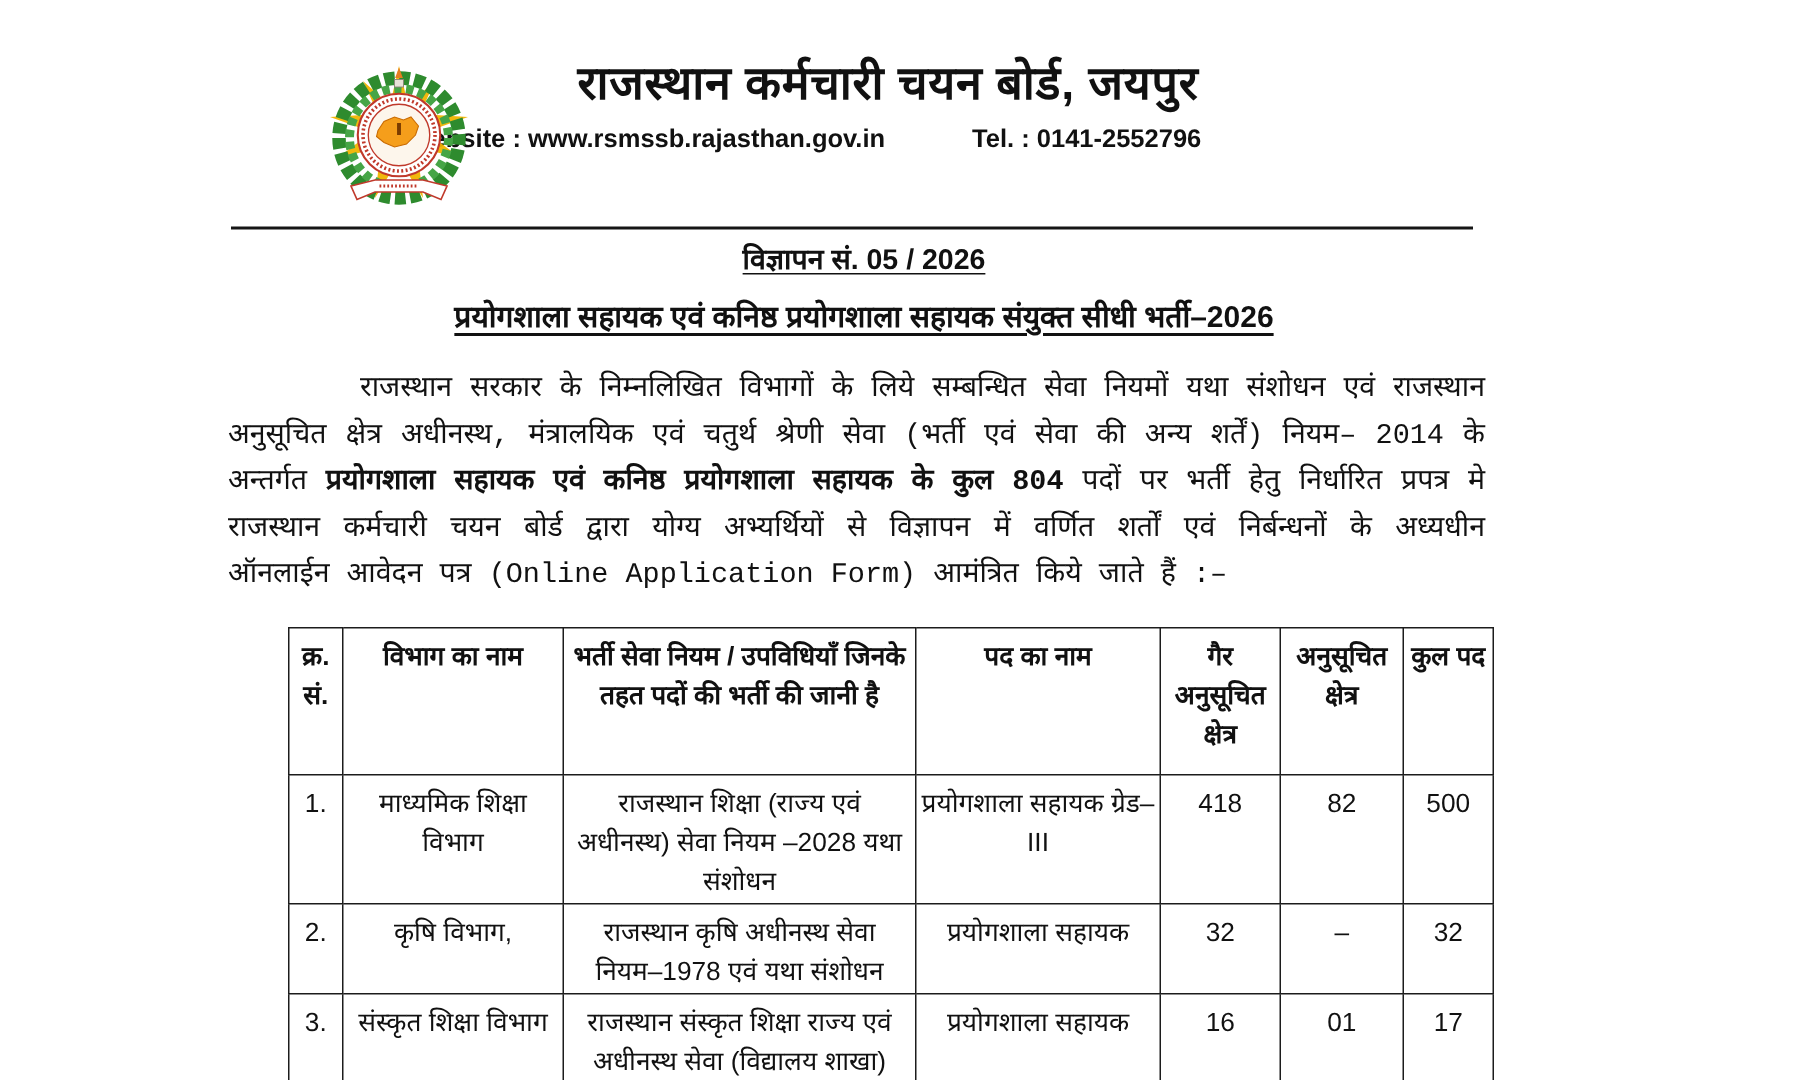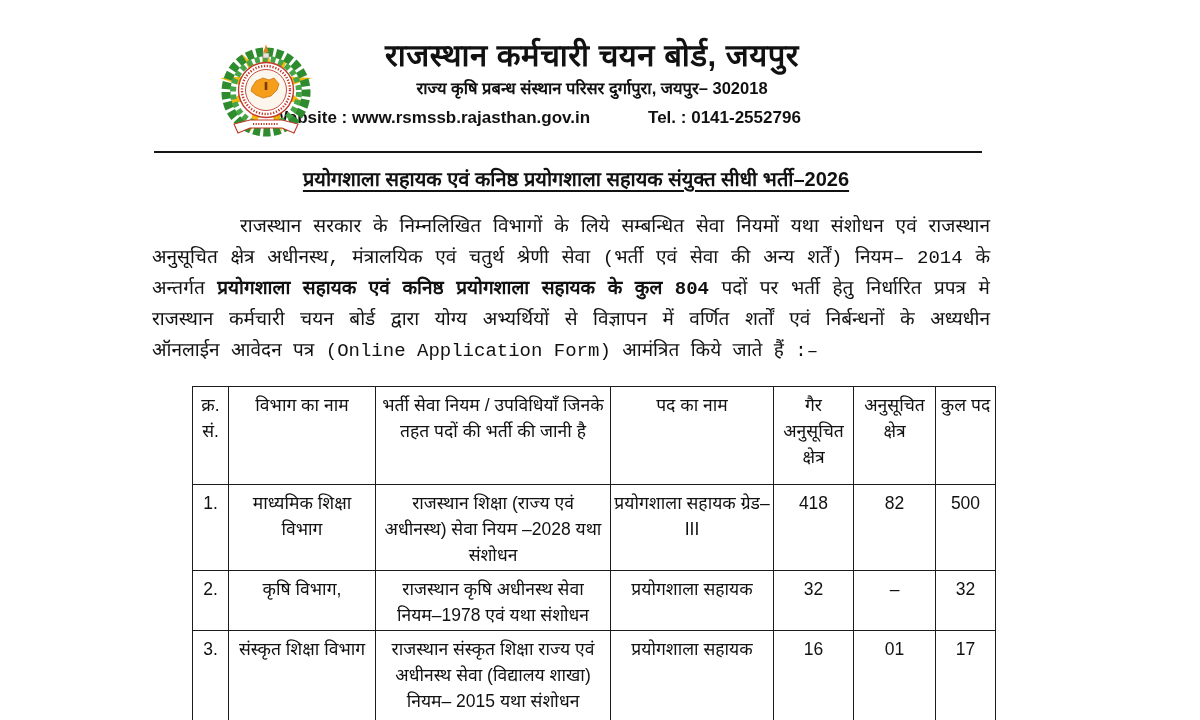--- a/index.html
+++ b/index.html
@@ -120,21 +120,21 @@
     font-size:17.5px;
   }
   table.vacancy th, table.vacancy td{
     border:1.6px solid #1c1c1c;
     vertical-align:top;
     text-align:center;
     padding:5px 3px 2px 3px;
     line-height:26px;
     overflow:hidden;
   }
-  table.vacancy th{font-weight:normal;}
+  table.vacancy th{font-weight:bold;}
   tr.hdr{height:98px;}
   tr.r0{height:80px;}
   tr.r1{height:48px;}
   tr.r2{height:110px;}
 </style>
 </head>
 <body>
 
 <div class="doc">
 
@@ -154,32 +154,32 @@
       <rect x="48.7" y="42" width="2.6" height="8" fill="#7a3b00"></rect>
 
       <rect x="47" y="13" width="6" height="5" fill="#e8e2d8" stroke="#8c8378" stroke-width="0.6"></rect>
       <polygon points="50,5 52.6,12 47.4,12" fill="#e67e22"></polygon>
 
       <path d="M18,84 L34,80 L66,80 L82,84 L78,93 L66,88 L34,88 L22,93 Z" fill="#ffffff" stroke="#c0392b" stroke-width="1.1"></path>
       <line x1="37" y1="84" x2="63" y2="84" stroke="#c0392b" stroke-width="2" stroke-dasharray="1.2 1.4"></line>
     </svg>
     <div class="head-text">
       <div class="org-name">राजस्थान कर्मचारी चयन बोर्ड, जयपुर</div>
-      <div class="org-address">राज्य कृषि प्रबन्ध संस्थान परिसर दुर्गापुरा, जयपुर– 302018</div>
       <div class="contact-row">
         <span>Website : www.rsmssb.rajasthan.gov.in</span>
         <span>Tel. : 0141-2552796</span>
       </div>
     </div>
   </div>
 
   <hr class="rule">
 
 
 
+  <div class="ad-no">विज्ञापन सं. 05 / 2026</div>
 
   <div class="rec-title">प्रयोगशाला सहायक एवं कनिष्ठ प्रयोगशाला सहायक संयुक्त सीधी भर्ती–2026</div>
 
   <p class="intro"><span>राजस्थान सरकार के निम्नलिखित विभागों के लिये सम्बन्धित सेवा नियमों यथा संशोधन एवं राजस्थान अनुसूचित क्षेत्र अधीनस्थ, मंत्रालयिक एवं चतुर्थ श्रेणी सेवा (भर्ती एवं सेवा की अन्य शर्तें) नियम– 2014 के अन्तर्गत </span><b>प्रयोगशाला सहायक एवं कनिष्ठ प्रयोगशाला सहायक के कुल 804</b><span> पदों पर भर्ती हेतु निर्धारित प्रपत्र मे राजस्थान कर्मचारी चयन बोर्ड द्वारा योग्य अभ्यर्थियों से विज्ञापन में वर्णित शर्तों एवं निर्बन्धनों के अध्यधीन ऑनलाईन आवेदन पत्र (Online Application Form) आमंत्रित किये जाते हैं :–</span></p>
 
   <table class="vacancy">
     <colgroup>
       <col style="width:36px">
         <col style="width:147px">
         <col style="width:235px">

